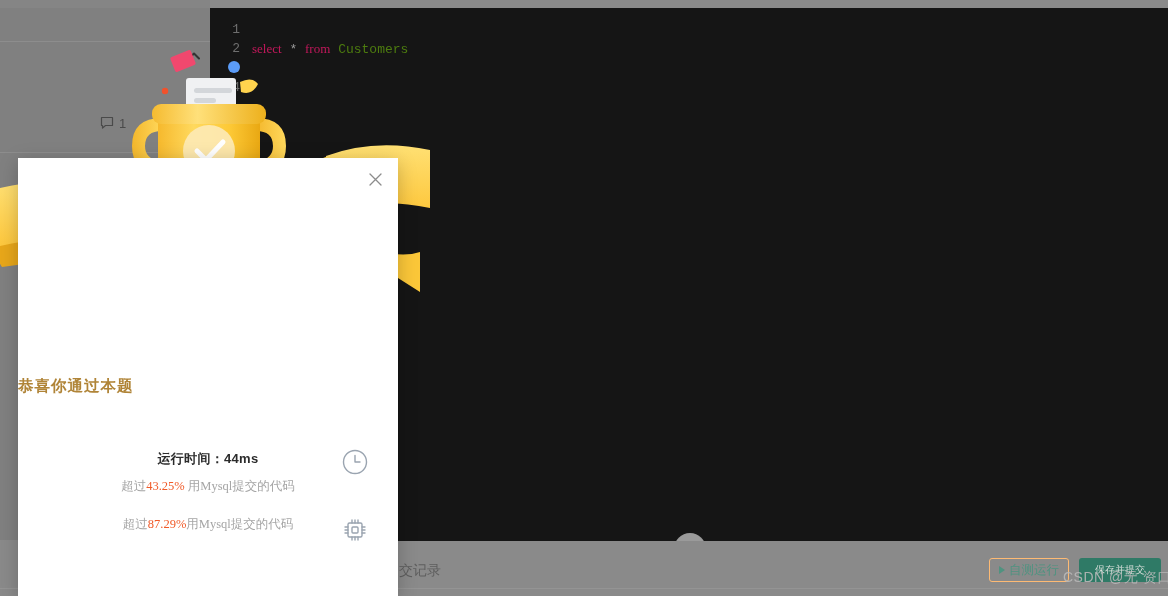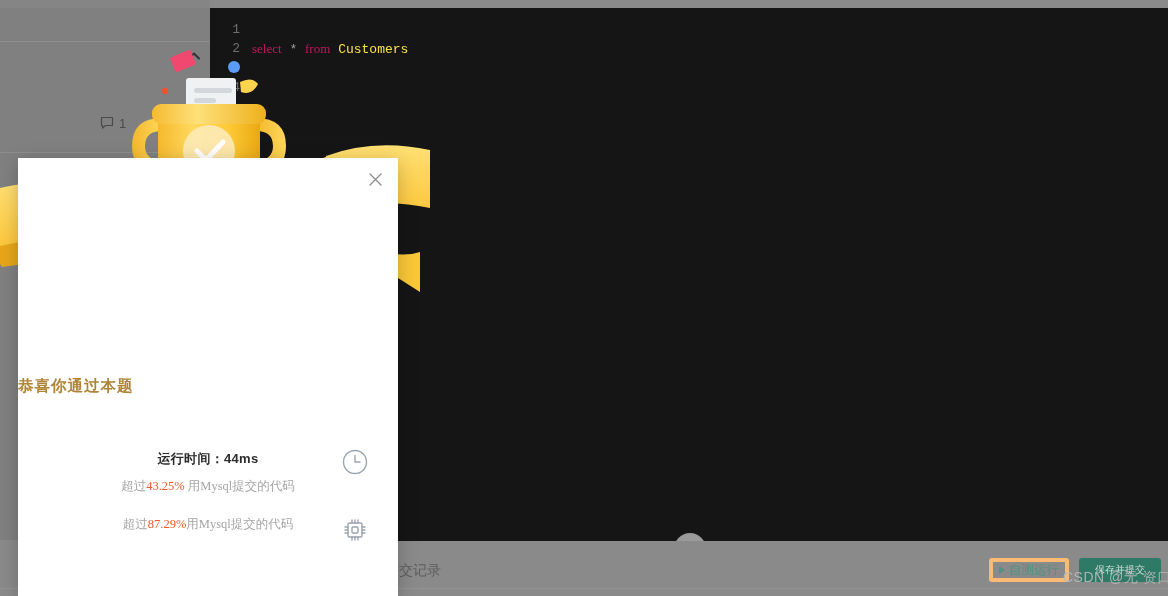--- a/index.html
+++ b/index.html
@@ -50,21 +50,21 @@
     font-size:13px; line-height:19px;
     padding-top:12px;
   }
   .code-line{ display:flex; }
   .ln{
     width:42px; text-align:right; padding-right:12px;
     color:#6e6e6e;
   }
   .ctok-kw{ color:#c2185b;font-family:Liberation Serif, serif; }
   .ctok-op{ color:#9b9b9b; }
-  .ctok-id{ color:#fde047; }
+  .ctok-id{ color:#4d7c0f; }
 
   .bg-topstrip{
     position:absolute; left:210px; top:0; right:0; height:8px;
     background:#8a8a8a;
   }
 
   .bg-collapse-btn{
     position:absolute; left:674px; top:533px; width:32px; height:32px;
     border-radius:50%; background:#9a9a9a;
     display:flex; align-items:center; justify-content:center;
@@ -81,21 +81,21 @@
   .bg-bottom-divider{
     position:absolute; left:0; top:47px; right:0; height:1px;
     background:#949494;
   }
   .bg-submit-log{
     position:absolute; left:385px; top:562px;
     font-size:14px; color:#5e5e5e;
   }
   .bg-btn-run{
     position:absolute; left:989px; top:558px; width:80px; height:24px;
-    border:4px solid #fdba74; border-radius:3px;
+    border:1px solid #fdba74; border-radius:3px;
     color:#4f9380; font-size:12.5px;
     display:flex; align-items:center; justify-content:center; gap:4px;
   }
   .bg-btn-submit{
     position:absolute; left:1079px; top:558px; width:82px; height:24px;
     background:#2f7a66; border-radius:3px;
     color:#d6ded9; font-size:10px;
     display:flex; align-items:center; justify-content:center;
   }
   .play-tri{

